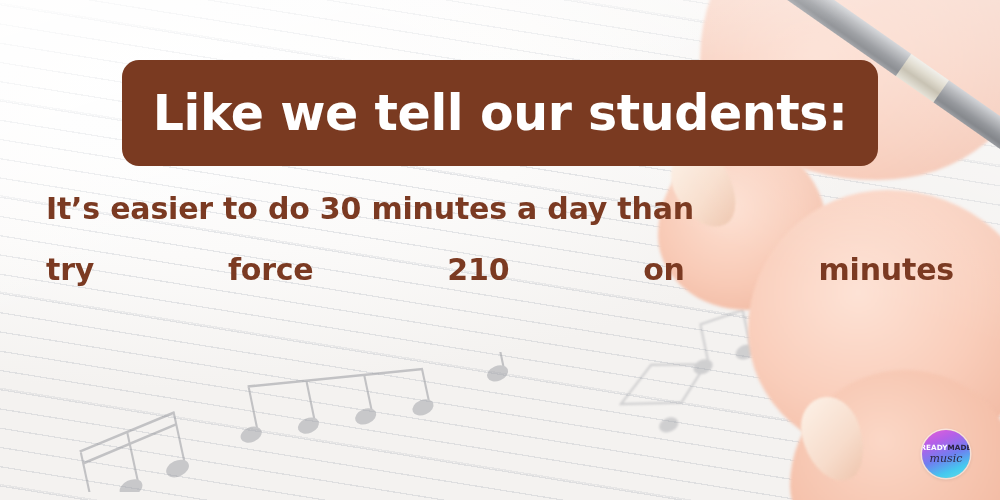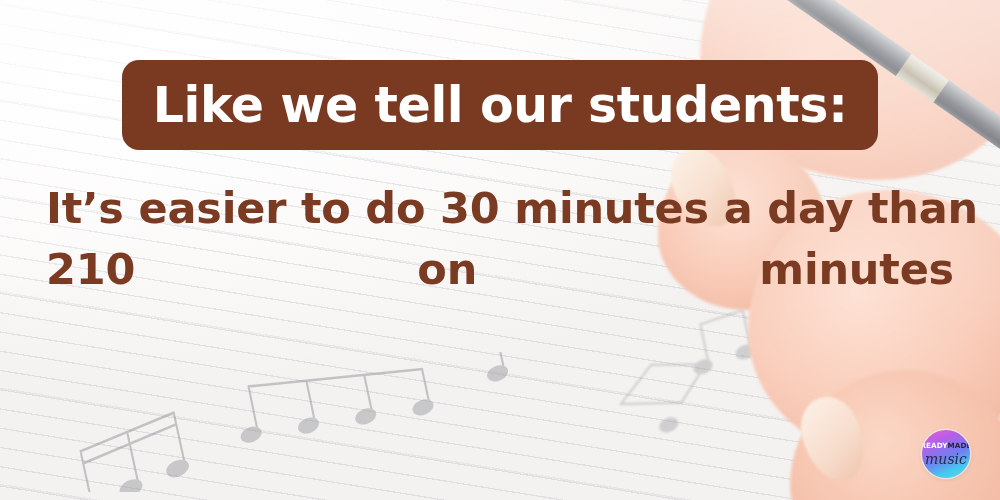--- a/index.html
+++ b/index.html
@@ -184,21 +184,21 @@
     height: 27px;
     background: linear-gradient(to bottom, #e8e6de 0%, #cfc8b4 30%, #a79e86 62%, #d8d3c3 100%);
   }
 
   
   .banner {
     position: absolute;
     left: 122px;
     top: 60px;
     width: 756px;
-    height: 90px;
+    height: 106px;
     background: #7a3a21;
     border-radius: 17px;
     display: flex;
     align-items: center;
     justify-content: center;
   }
   .banner-text {
     color: #ffffff;
     font-family: "DejaVu Sans", sans-serif;
     font-size: 49px;
@@ -211,21 +211,21 @@
   
   .quote-block {
     position: absolute;
     left: 46px;
     top: 178px;
     width: 908px;
   }
   .quote-line {
     color: #7b3a22;
     font-family: "DejaVu Sans", sans-serif;
-    font-size: 43px;
+    font-size: 30px;
     font-weight: 700;
     line-height: 61px;
     letter-spacing: -0.2px;
     white-space: nowrap;
   }
   .quote-line.justified {
     display: flex;
     justify-content: space-between;
     white-space: normal;
   }
@@ -253,21 +253,21 @@
     font-weight: 700;
     letter-spacing: 0.1px;
     line-height: 1;
     white-space: nowrap;
   }
   .wm-ready { color: #ffffff; }
   .wm-made { color: #2c2340; }
   .wm-script {
     font-family: "DejaVu Serif", serif;
     font-style: italic;
-    font-size: 14px;
+    font-size: 11px;
     color: #2f2742;
     line-height: 1;
     margin-top: 2px;
   }
 </style>
 </head>
 <body>
 
 <div id="canvas">
 
@@ -327,20 +327,22 @@
 
   <div class="page-sheen"></div>
 
   <div class="banner">
     <div class="banner-text">Like we tell our students:</div>
   </div>
 
   <div class="quote-block">
     <div class="quote-line">It’s easier to do 30 minutes a day than</div>
     <div class="quote-line justified">
+      <span>try</span>
+      <span>force</span>
       <span>210</span>
       <span>on</span>
       <span>minutes</span>
     </div>
   </div>
 
   <div class="watermark">
     <div class="wm-top"><span class="wm-ready">READY</span><span class="wm-made">MADE</span></div>
     <div class="wm-script">music</div>
   </div>

